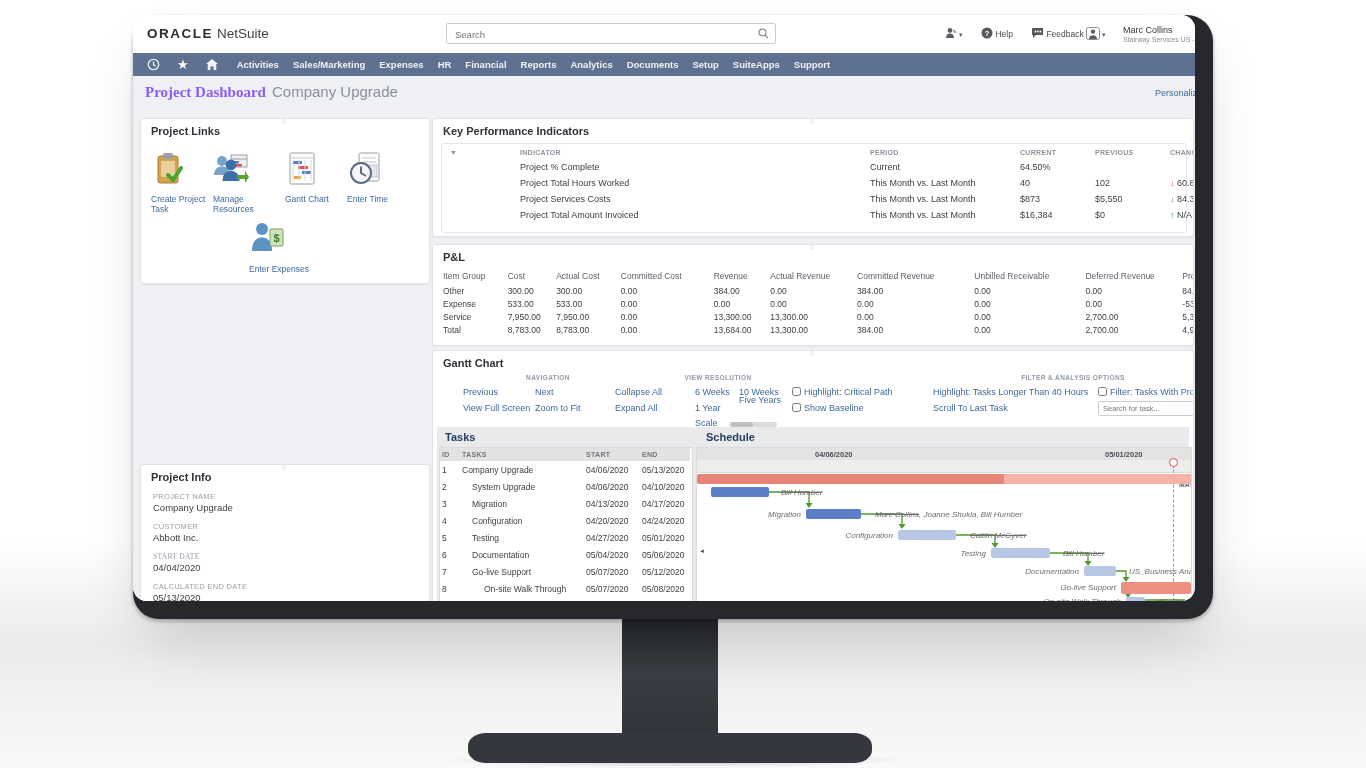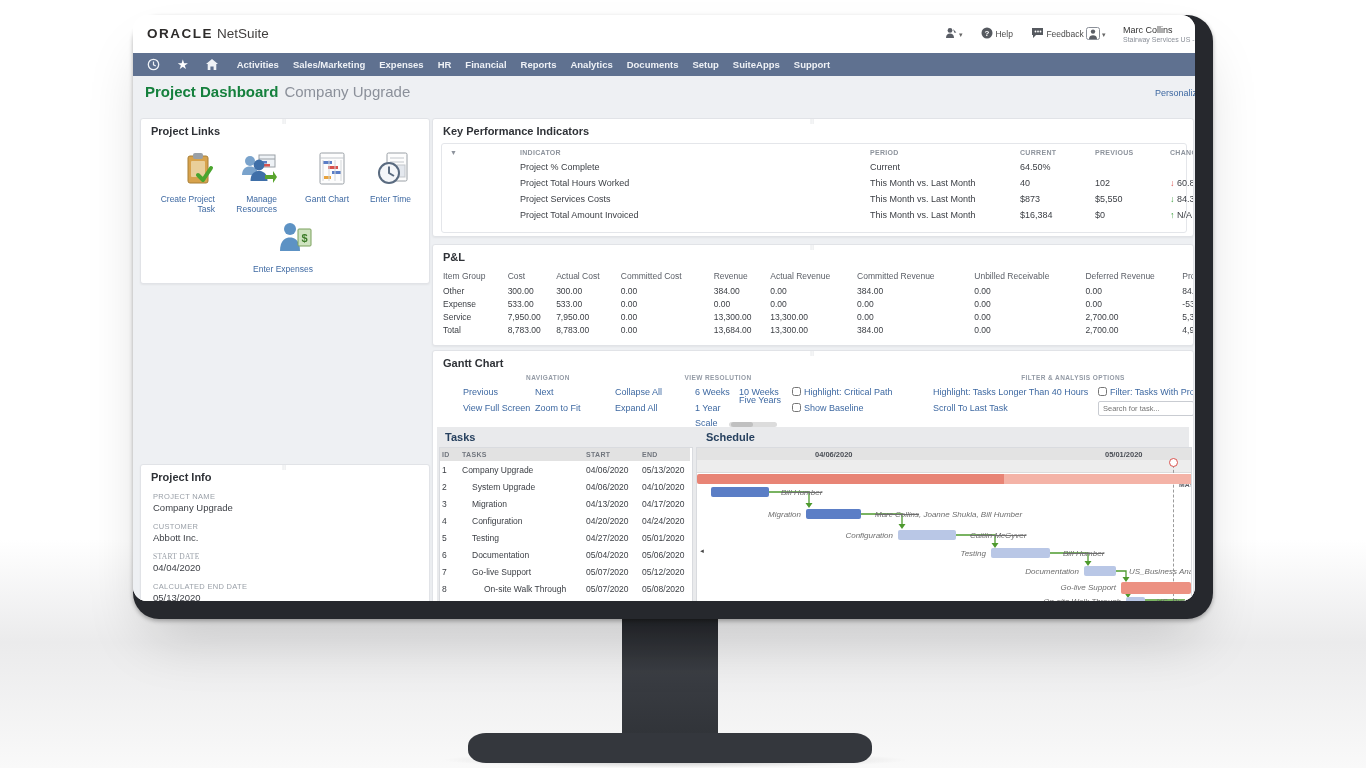--- a/index.html
+++ b/index.html
@@ -31,28 +31,28 @@
   .uname{font-size:9px;color:#333;}
   .urole{font-size:7px;color:#8a8f98;margin-top:1px;white-space:nowrap;}
   
   .nav-bar{position:absolute;left:0;top:38px;width:1062px;height:23px;background:#5f7190;display:flex;align-items:center;}
   .nav-ic{margin-left:14px;display:flex;align-items:center;}
   .nav-items{display:flex;gap:14px;margin-left:18px;}
   .nav-item{font-size:9.5px;font-weight:bold;color:#eef1f6;white-space:nowrap;cursor:pointer;}
   
   .page-bg{position:absolute;left:0;top:61px;width:1062px;height:525px;background:#eef0f3;}
   .title-row{position:absolute;left:12px;top:68px;font-size:15px;}
-  .title-row .t1{font-weight:bold;color:#15803d;}
+  .title-row .t1{font-weight:bold;color:#8b5cf6;font-family:Liberation Serif, serif;}
   .title-row .t2{color:#8b909a;margin-left:6px;}
   .personalize{position:absolute;left:1022px;top:73px;font-size:9px;color:#3e69a2;cursor:pointer;white-space:nowrap;}
   .panel{position:absolute;background:#fff;border:1px solid #e1e3e7;border-radius:3px;box-shadow:0 1px 2px rgba(0,0,0,.05);overflow:hidden;}
   .ptitle{position:absolute;left:10px;top:6px;font-size:11px;font-weight:bold;color:#2f3237;white-space:nowrap;}
   .dots{position:absolute;top:0px;left:50%;transform:translateX(-50%);color:#d3d5d9;font-size:7px;letter-spacing:2px;line-height:6px;cursor:grab;}
   
-  .plink{width:64px;text-align:right;position:absolute;cursor:pointer;}
+  .plink{width:64px;text-align:left;position:absolute;cursor:pointer;}
   .plink .lbl{font-size:8.5px;color:#3e69a2;line-height:1.2;margin-top:3px;}
   
   .pi-label{position:absolute;left:12px;font-size:7.5px;color:#9aa0a8;letter-spacing:.3px;}
   .pi-value{position:absolute;left:12px;font-size:9.5px;color:#3c3f45;}
   
   table{border-collapse:collapse;table-layout:fixed;}
   .kpi-box{position:absolute;left:8px;top:24px;width:744px;height:88px;border:1px solid #e4e6ea;border-radius:3px;}
   .kpi-tbl{width:790px;font-size:9px;color:#3d4046;}
   .kpi-tbl th{font-size:7px;color:#8d939c;text-align:left;font-weight:bold;padding:5px 8px 3px;letter-spacing:.3px;}
   .kpi-tbl td{padding:3px 8px;white-space:nowrap;overflow:hidden;}
@@ -98,20 +98,27 @@
 <div class="base-shadow"></div>
 <div class="stand-neck"></div>
 <div class="stand-base"></div>
 
 <div class="monitor">
 <div class="screen">
 
   <div class="top-header">
     <div class="logo">
       <span class="oracle">ORACLE</span><span class="netsuite">NetSuite</span>
+    </div>
+    <div class="gsearch">
+      <input placeholder="Search" style="">
+      <svg width="11" height="11" viewBox="0 0 11 11">
+            <circle cx="4.5" cy="4.5" r="3.4" fill="none" stroke="#8a8f98" stroke-width="1.2"></circle>
+            <line x1="7" y1="7" x2="10" y2="10" stroke="#8a8f98" stroke-width="1.2"></line>
+          </svg>
     </div>
     <div class="hdr-ic" style="left:812px;">
       <svg width="12" height="12" viewBox="0 0 12 12" style="vertical-align:-2px">
             <circle cx="5" cy="3.4" r="2.4" fill="#5a5e66"></circle>
             <path d="M1 11 C1 7.8 3 6.6 5 6.6 C7 6.6 9 7.8 9 11 Z" fill="#5a5e66"></path>
             <path d="M8 2 L11.4 5.4 L9.4 5.8 Z" fill="#5a5e66"></path>
           </svg><span class="caret"> ▾</span>
     </div>
     <div class="hdr-ic" style="left:848px;">
       <svg width="12" height="12" viewBox="0 0 12 12" style="vertical-align:-2.5px">

